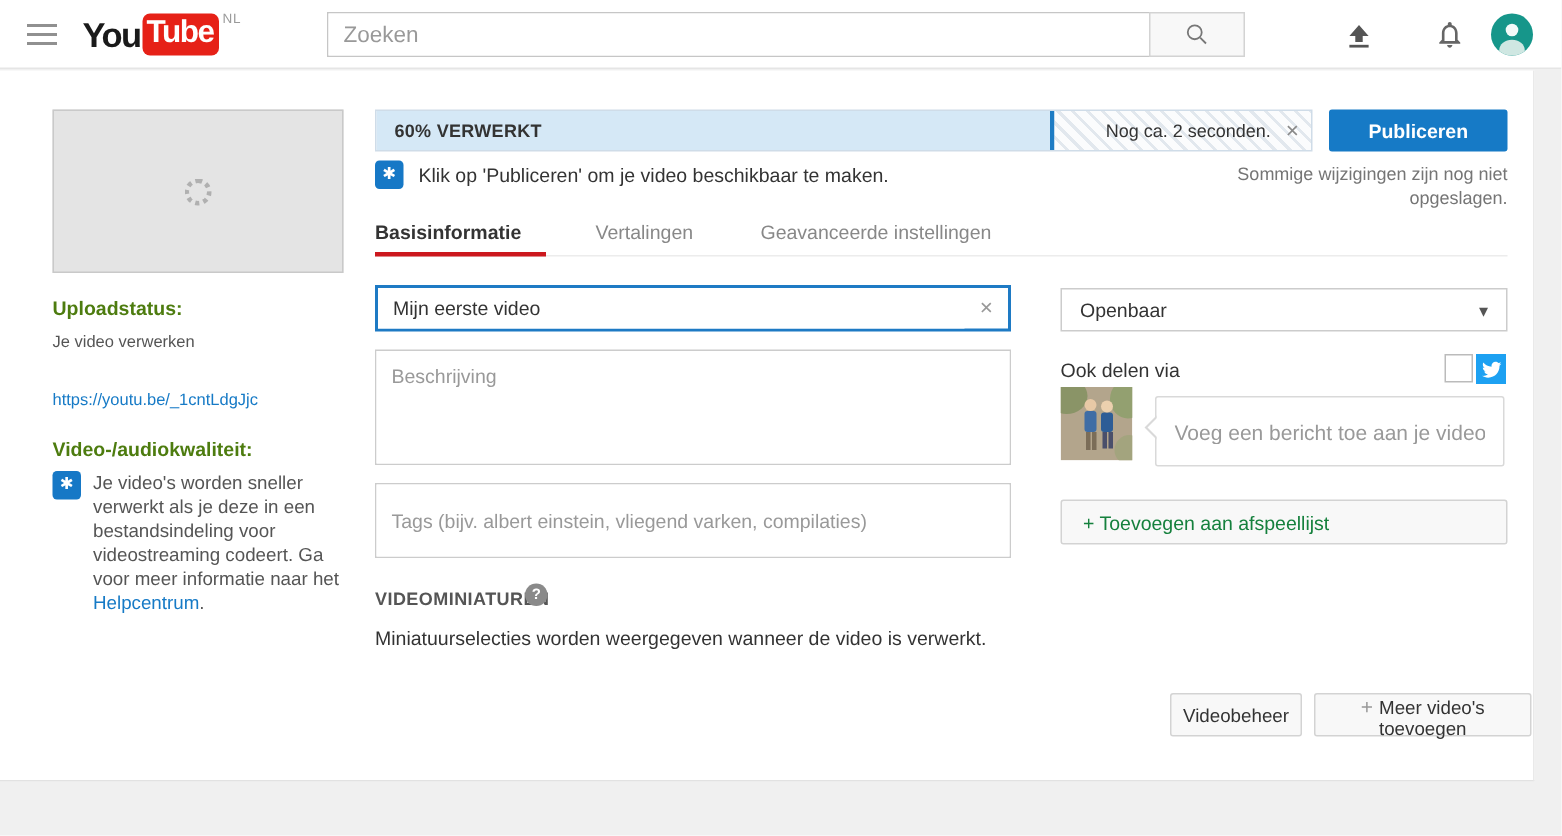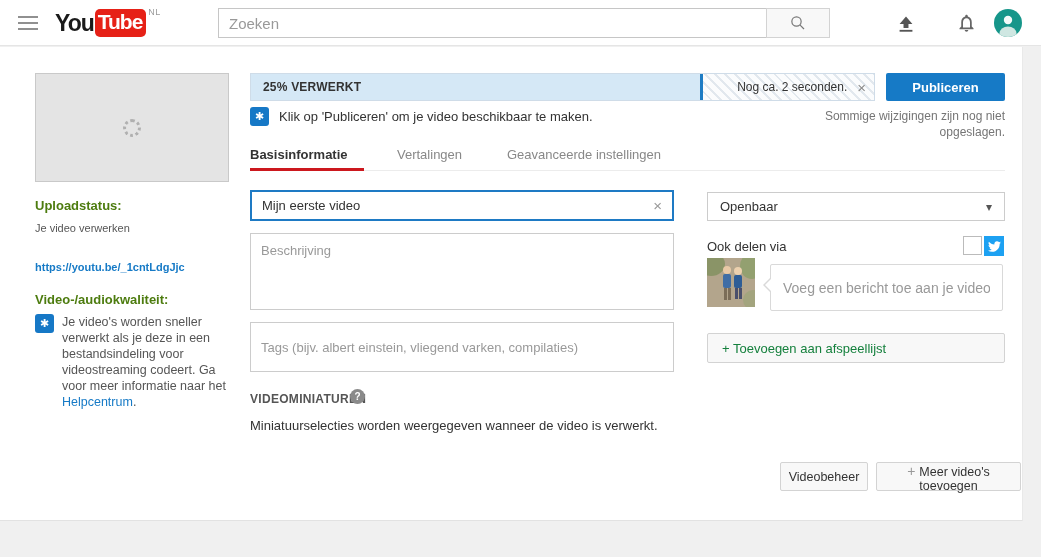--- a/index.html
+++ b/index.html
@@ -135,21 +135,21 @@
       <circle cx="14" cy="11" r="4.2" fill="#ffffff" opacity="0.95"></circle>
       <ellipse cx="14" cy="24.5" rx="8.5" ry="7" fill="#cfe7e2"></ellipse>
     </svg>
   </div>
 </div>
 
 <div class="card">
 
   <div class="progress">
     <div class="progress-fill">
-      <span>25% VERWERKT</span>
+      <span>60% VERWERKT</span>
     </div>
     <div class="progress-divider"></div>
     <div class="progress-eta">
       <span class="eta-text">Nog ca. 2 seconden.</span>
       <span class="eta-close">×</span>
     </div>
   </div>
   <button class="publish">Publiceren</button>
 
   <div class="star-badge info-row-star">✱</div>
@@ -160,21 +160,21 @@
   <div class="tab" style="left:397px;">Vertalingen</div>
   <div class="tab" style="left:507px;">Geavanceerde instellingen</div>
   <div class="tab-border"></div>
   <div class="tab-underline"></div>
 
   <div class="thumb-ph">
     <div class="spinner"></div>
   </div>
   <div class="sb sb-h" style="top:151px;">Uploadstatus:</div>
   <div class="sb sb-t" style="top:173px;">Je video verwerken</div>
-  <div class="sb sb-t" style="top:212px;font-weight:bold;"><a class="link">https://youtu.be/_1cntLdgJjc</a></div>
+  <div class="sb sb-t" style="top:212px;"><a class="link">https://youtu.be/_1cntLdgJjc</a></div>
   <div class="sb sb-h" style="top:245px;">Video-/audiokwaliteit:</div>
   <div class="star-badge quality-star">✱</div>
   <div class="quality-text">
     <span>Je video's worden sneller verwerkt als je deze in een bestandsindeling voor videostreaming codeert. Ga voor meer informatie naar het </span><a class="link">Helpcentrum</a><span>.</span>
   </div>
 
   <div class="title-wrap">
     <input type="text" value="Mijn eerste video" style="">
     <span class="clear-x">×</span>
   </div>

